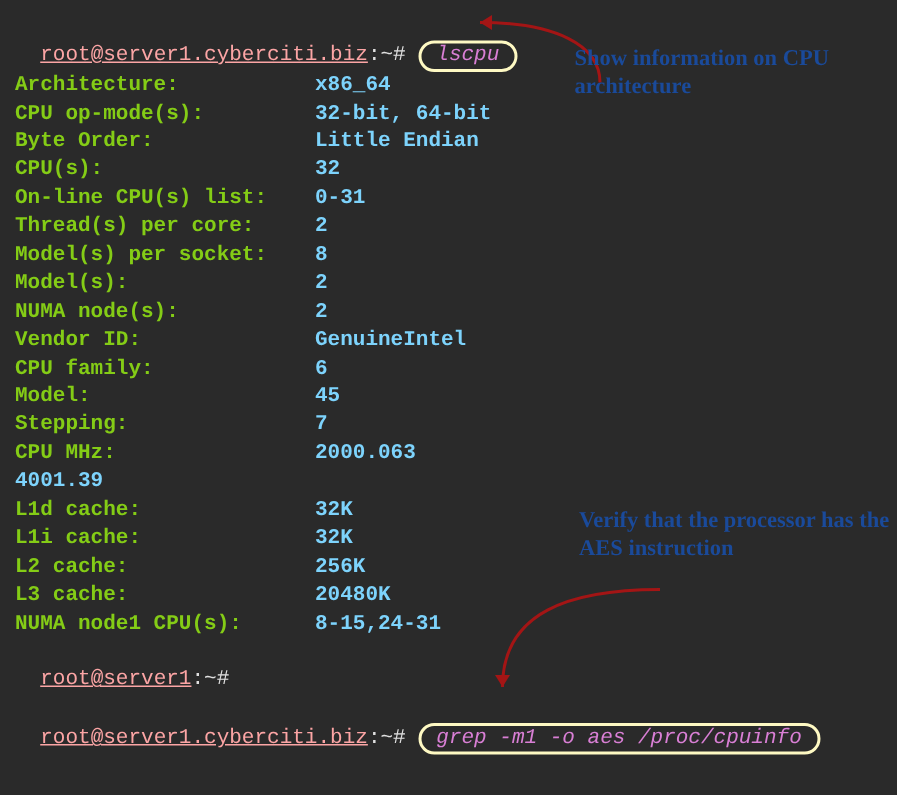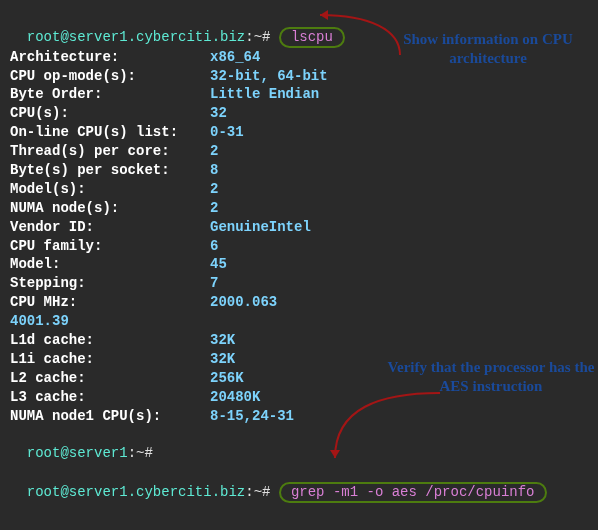--- a/index.html
+++ b/index.html
@@ -9,47 +9,48 @@
       font-size: 14px;
       line-height: 1.35;
       color: #e0e0e0;
       width: 598px;
       height: 530px;
       padding: 8px 10px;
       position: relative;
       overflow: hidden;
     }
     .line { white-space: pre; }
-    .prompt-user { color: #5eead4; }
+    .prompt-user { color: #fca5a5; text-decoration: underline; }
     .prompt-sep { color: #e0e0e0; }
     .cmd-highlight {
       color: #d97fd5;
-      border: 2px solid #4d7c0f;
+      border: 2px solid #fef9c3;
       border-radius: 14px;
       padding: 0px 10px;
       display: inline-block;
       line-height: 1.2;
+      font-style: italic;
     }
     .kv-row { display: flex; }
-    .kv-key { width: 200px; color: #ffffff; font-weight: bold; }
+    .kv-key { width: 200px; color: #84cc16; font-weight: bold; }
     .kv-val { color: #7dd3fc; font-weight: bold; }
     .annotation {
       position: absolute;
       color: #1a4a9a;
       font-family: Georgia, 'Times New Roman', serif;
       font-size: 15px;
       font-weight: bold;
-      text-align: center;
+      text-align: left;
       line-height: 1.25;
       background: transparent;
       z-index: 5;
       width: 210px;
     }
     .ann1 { top: 30px; right: 5px; }
-    .ann2 { top: 358px; right: 2px; }
+    .ann2 { top: 338px; right: 2px; }
     svg.arrow { position: absolute; z-index: 4; pointer-events: none; }
   </style>
 </head>
 <body>
 
 <div class="annotation ann1">Show information on CPU architecture</div>
 <div class="annotation ann2">Verify that the processor has the AES instruction</div>
 
 <svg class="arrow" style="top:10px; left:310px;" width="110" height="60">
   <path d="M10 5 C 60 5, 90 20, 90 45" stroke="#a31515" stroke-width="2" fill="none"></path>
@@ -84,21 +85,21 @@
     </div>
     <div class="kv-row">
       <span class="kv-key">On-line CPU(s) list:</span>
       <span class="kv-val">0-31</span>
     </div>
     <div class="kv-row">
       <span class="kv-key">Thread(s) per core:</span>
       <span class="kv-val">2</span>
     </div>
     <div class="kv-row">
-      <span class="kv-key">Byte(s) per socket:</span>
+      <span class="kv-key">Model(s) per socket:</span>
       <span class="kv-val">8</span>
     </div>
     <div class="kv-row">
       <span class="kv-key">Model(s):</span>
       <span class="kv-val">2</span>
     </div>
     <div class="kv-row">
       <span class="kv-key">NUMA node(s):</span>
       <span class="kv-val">2</span>
     </div>

